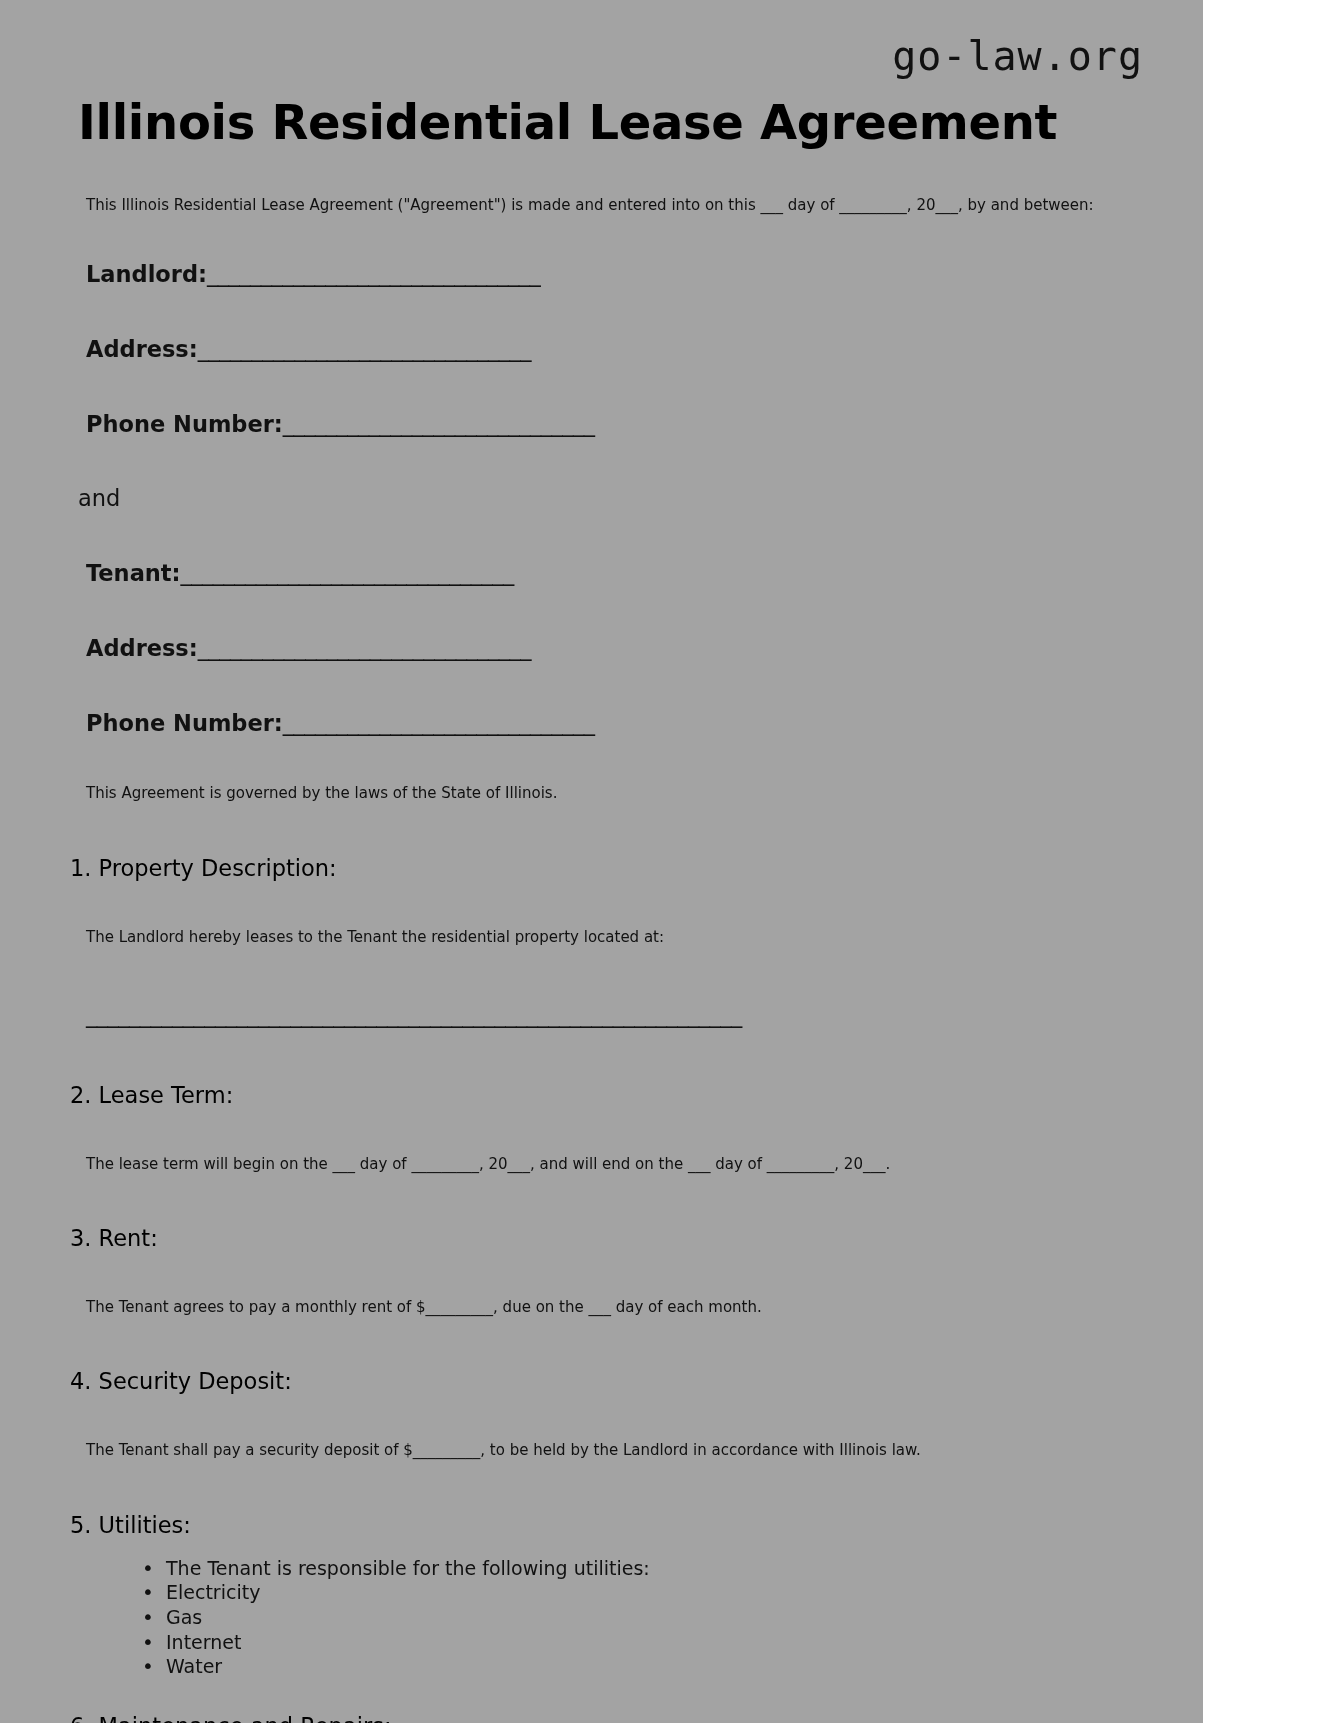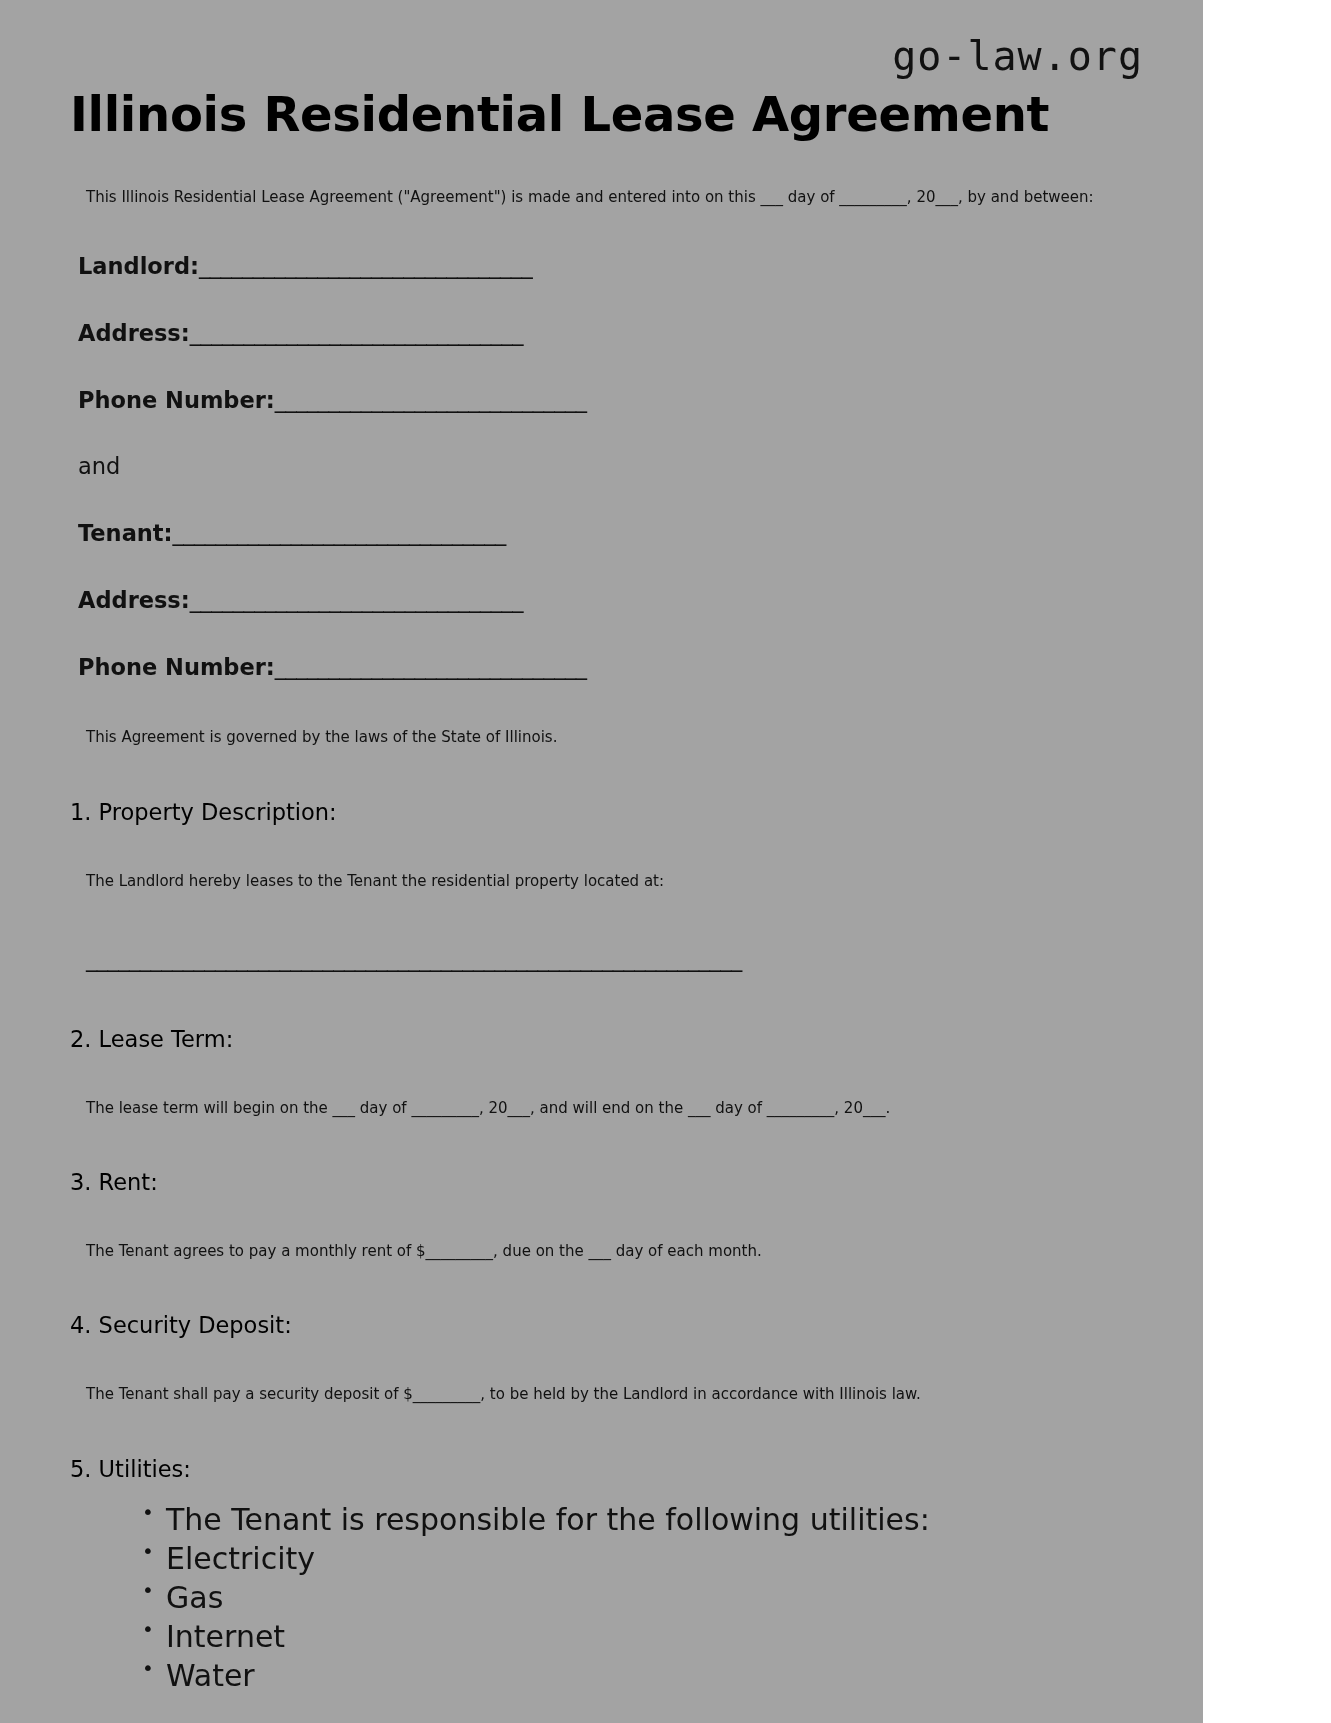--- a/index.html
+++ b/index.html
@@ -30,21 +30,21 @@
     right: 60px;
     font-family: "DejaVu Sans Mono", monospace;
     font-size: 40px;
     letter-spacing: 1px;
     color: #111111;
     font-weight: 400;
     line-height: 1;
     white-space: nowrap;
   }
   .doc-title {
-    margin: 0;
+    margin: 8px;
     padding-top: 78px;
     font-size: 48px;
     font-weight: bold;
     letter-spacing: -0.3px;
     line-height: 1.18;
     color: #000000;
   }
   .para {
     font-size: 15px;
     line-height: 1.42;
@@ -52,21 +52,21 @@
     padding-top: 28px;
     color: #111111;
     max-width: 1120px;
   }
   .para.tight {
     padding-top: 26px;
   }
   .kv-line {
     font-size: 22.5px;
     line-height: 1.42;
-    margin: 8px;
+    margin: 16px;
     padding-top: 27px;
     color: #111111;
     white-space: nowrap;
   }
   .kv-line .kv-label {
     font-weight: bold;
   }
   .kv-line .kv-blank {
     font-weight: 400;
     letter-spacing: -0.5px;
@@ -93,21 +93,21 @@
     padding-top: 36px;
     letter-spacing: -0.5px;
     color: #111111;
   }
   ul.bullets {
     margin: 0;
     padding: 14px 0 0 72px;
     list-style: none;
   }
   ul.bullets li {
-    font-size: 30px;
+    font-size: 19px;
     line-height: 1.30;
     color: #111111;
     position: relative;
     padding-left: 24px;
   }
   ul.bullets li::before {
     content: "\2022";
     position: absolute;
     left: 0;
     top: -1px;

